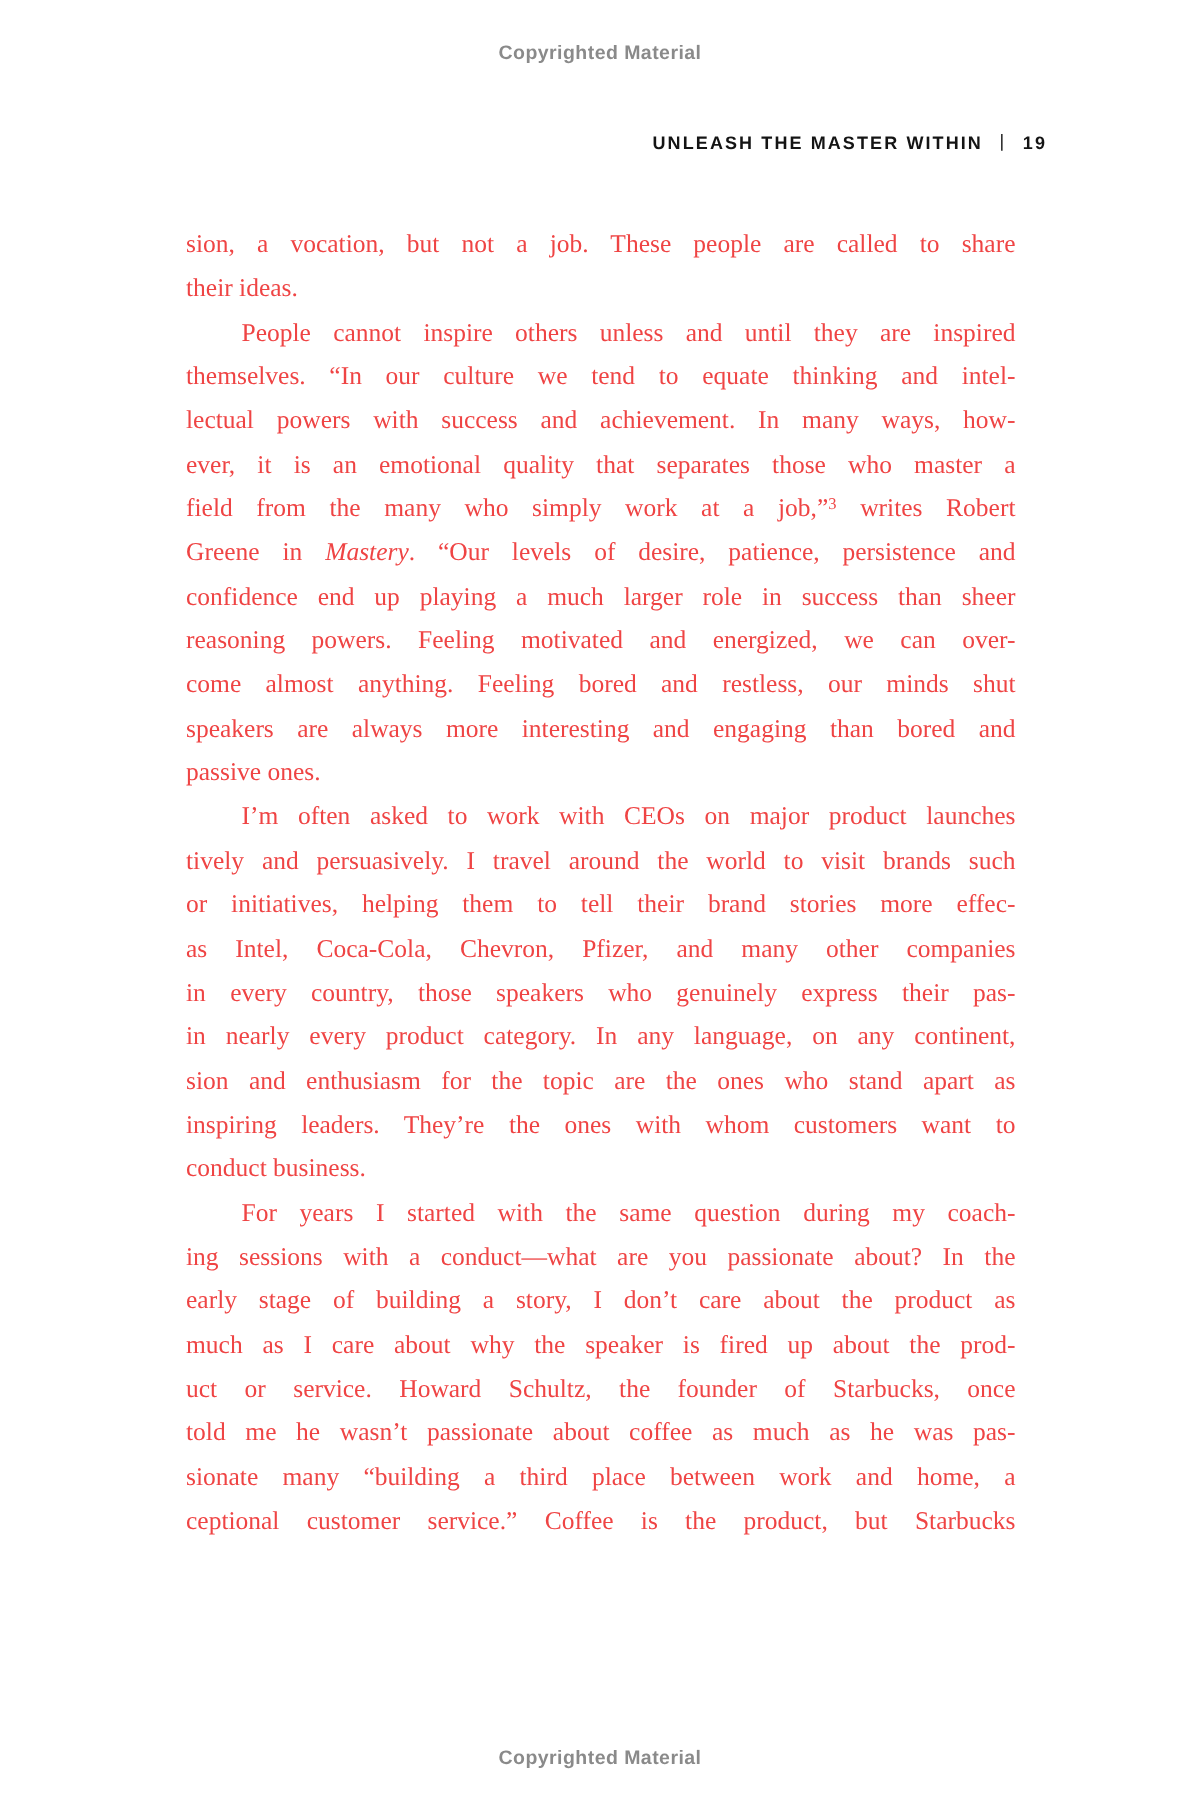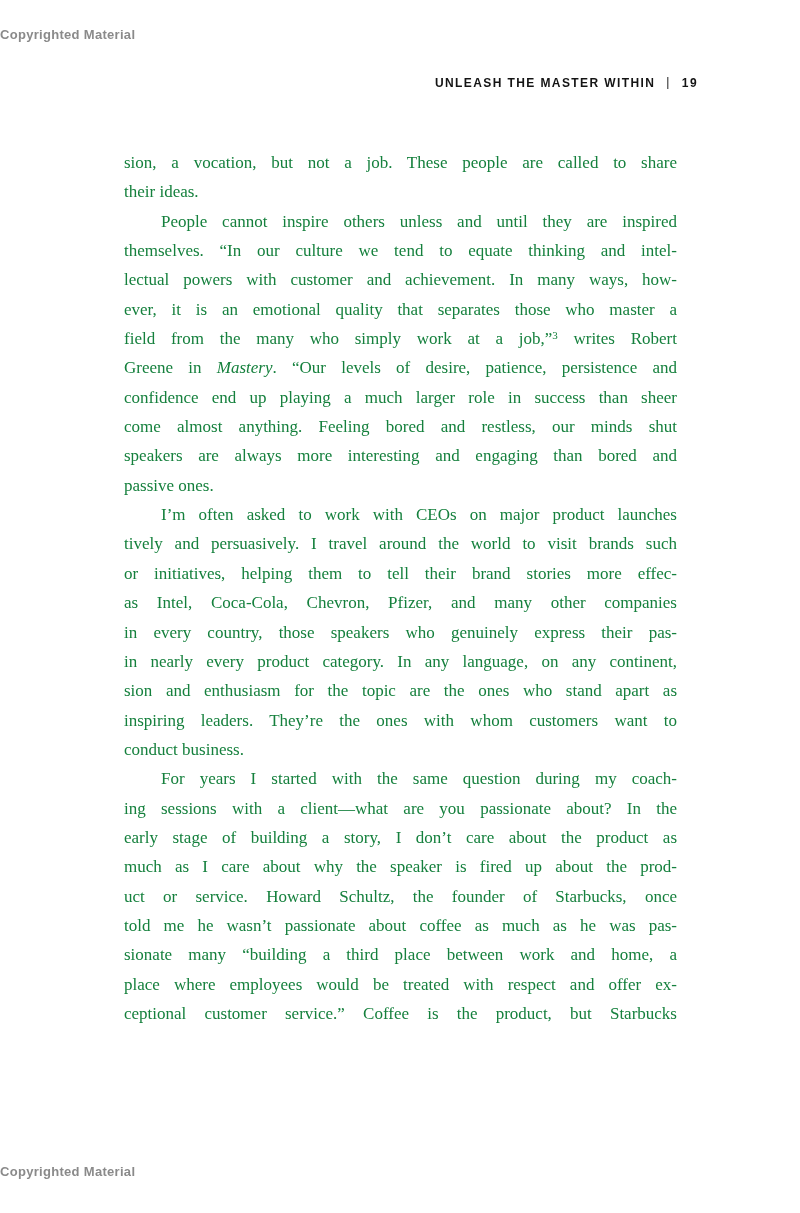--- a/index.html
+++ b/index.html
@@ -5,44 +5,45 @@
   html,body { margin:0; padding:0; }
   body {
     width:800px; height:1213px;
     background:#ffffff;
     font-family:"Liberation Serif", serif;
     position:relative;
     overflow:hidden;
   }
   .copyright-notice {
     position:absolute; left:0; width:100%;
+    text-align:center;
     font-family:"Liberation Sans", sans-serif;
     font-size:13px; font-weight:600;
     color:#8a8a8a;
     letter-spacing:0.3px;
   }
   .copyright-top { top:27px; }
   .copyright-bottom { top:1164px; }
   .running-header {
-    position:absolute; top:76px; right:102px;
+    position:absolute; top:88px; right:102px;
     font-family:"Liberation Sans", sans-serif;
     font-weight:bold; font-size:12px;
     letter-spacing:1.4px;
     color:#141414;
     white-space:nowrap;
   }
   .running-header .sep {
     font-weight:400; margin:0 11px;
     position:relative; top:-1px;
   }
   .text-block {
     position:absolute; left:124px; top:148px;
     width:553px;
     font-size:17px;
-    color:#15803d;
+    color:#ef4444;
   }
   .line {
     height:29.35px; line-height:29.35px;
     text-align:justify;
     text-align-last:justify;
     -moz-text-align-last:justify;
     white-space:normal;
     overflow:visible;
   }
   .line.no-just { text-align-last:left; -moz-text-align-last:left; }
@@ -57,41 +58,41 @@
 
 <div class="running-header">
   <span>UNLEASH THE MASTER WITHIN</span><span class="sep">|</span><span>19</span>
 </div>
 
 <div class="text-block">
     <div class="line">sion, a vocation, but not a job. These people are called to share</div>
     <div class="line no-just">their ideas.</div>
     <div class="line indent">People cannot inspire others unless and until they are inspired</div>
     <div class="line">themselves. “In our culture we tend to equate thinking and intel-</div>
-    <div class="line">lectual powers with customer and achievement. In many ways, how-</div>
+    <div class="line">lectual powers with success and achievement. In many ways, how-</div>
     <div class="line">ever, it is an emotional quality that separates those who master a</div>
     <div class="line"><span>field from the many who simply work at a job,”</span><span class="sup">3</span><span> writes Robert</span></div>
     <div class="line"><span>Greene in </span><span class="italic">Mastery</span><span>. “Our levels of desire, patience, persistence and</span></div>
     <div class="line">confidence end up playing a much larger role in success than sheer</div>
+    <div class="line">reasoning powers. Feeling motivated and energized, we can over-</div>
     <div class="line">come almost anything. Feeling bored and restless, our minds shut</div>
     <div class="line">speakers are always more interesting and engaging than bored and</div>
     <div class="line no-just">passive ones.</div>
     <div class="line indent">I’m often asked to work with CEOs on major product launches</div>
     <div class="line">tively and persuasively. I travel around the world to visit brands such</div>
     <div class="line">or initiatives, helping them to tell their brand stories more effec-</div>
     <div class="line">as Intel, Coca-Cola, Chevron, Pfizer, and many other companies</div>
     <div class="line">in every country, those speakers who genuinely express their pas-</div>
     <div class="line">in nearly every product category. In any language, on any continent,</div>
     <div class="line">sion and enthusiasm for the topic are the ones who stand apart as</div>
     <div class="line">inspiring leaders. They’re the ones with whom customers want to</div>
     <div class="line no-just">conduct business.</div>
     <div class="line indent">For years I started with the same question during my coach-</div>
-    <div class="line">ing sessions with a client—what are you passionate about? In the</div>
+    <div class="line">ing sessions with a conduct—what are you passionate about? In the</div>
     <div class="line">early stage of building a story, I don’t care about the product as</div>
     <div class="line">much as I care about why the speaker is fired up about the prod-</div>
     <div class="line">uct or service. Howard Schultz, the founder of Starbucks, once</div>
     <div class="line">told me he wasn’t passionate about coffee as much as he was pas-</div>
     <div class="line">sionate many “building a third place between work and home, a</div>
-    <div class="line">place where employees would be treated with respect and offer ex-</div>
     <div class="line">ceptional customer service.” Coffee is the product, but Starbucks</div>
   </div>
 
 <div class="copyright-notice copyright-bottom">Copyrighted Material</div>
 
 </body></html>

